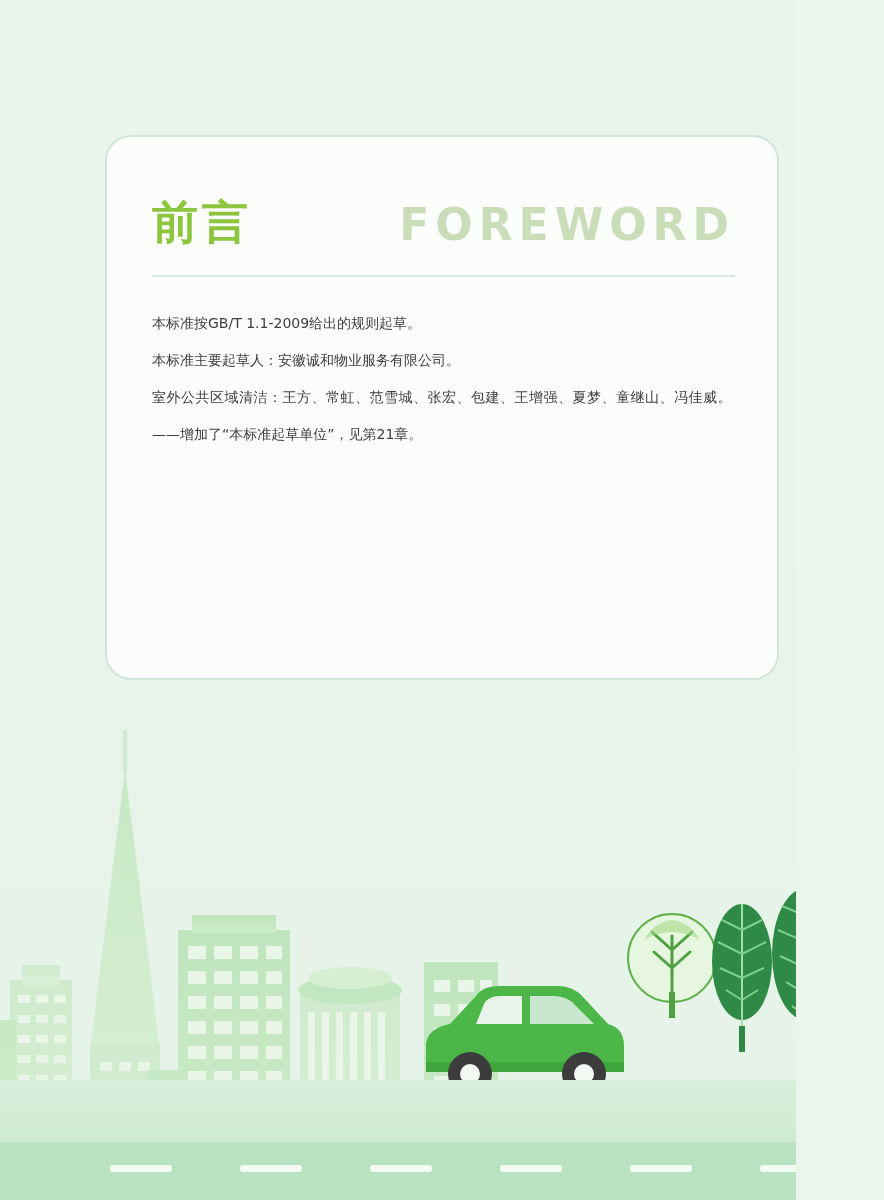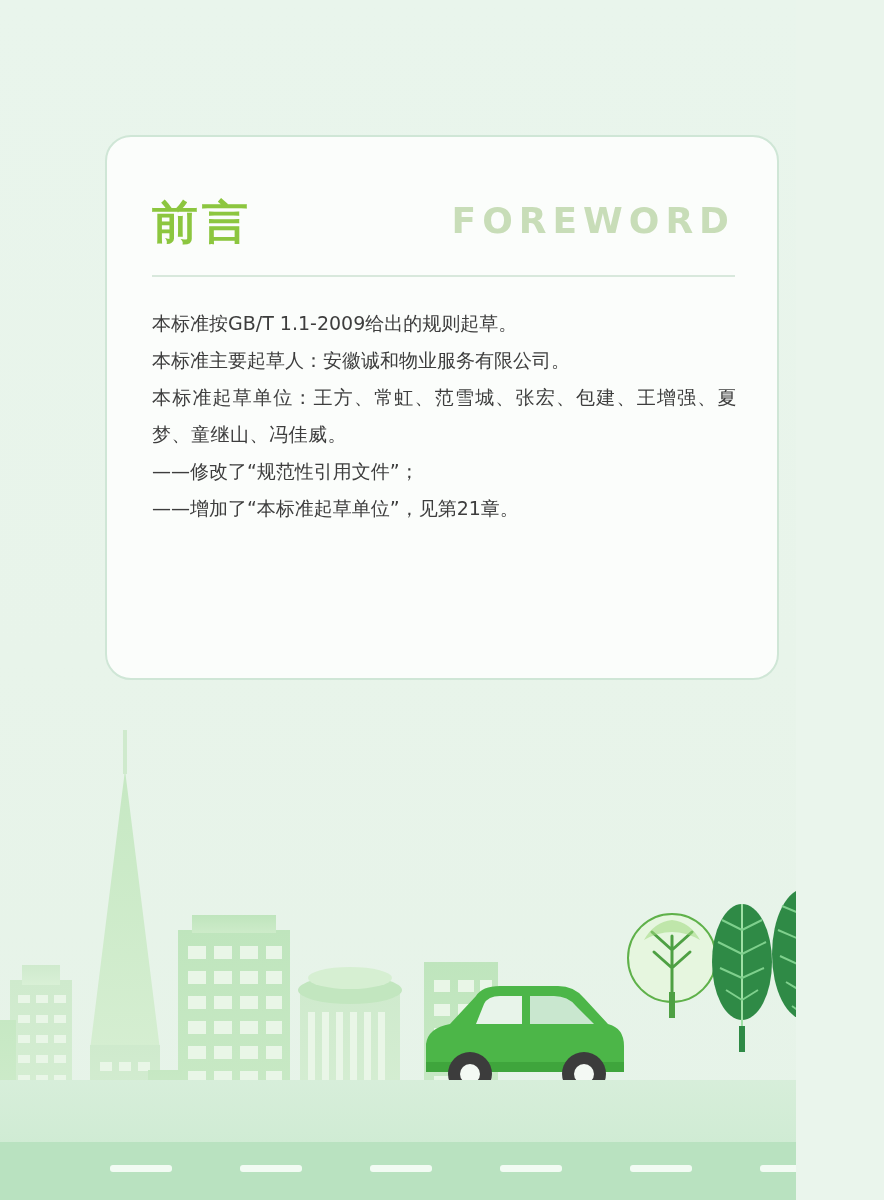--- a/index.html
+++ b/index.html
@@ -49,21 +49,21 @@
     letter-spacing: 4px;
     color: #8cc63f;
     font-family: "DejaVu Sans", "Liberation Sans", sans-serif;
     line-height: 1;
   }
 
   .title-en {
     position: absolute;
     right: 42px;
     top: 66px;
-    font-size: 36px;
+    font-size: 44px;
     font-weight: 700;
     letter-spacing: 6px;
     color: #c8ddb8;
     font-family: "DejaVu Sans", "Liberation Sans", sans-serif;
     line-height: 1;
   }
 
   .divider {
     position: absolute;
     left: 45px;
@@ -71,21 +71,21 @@
     top: 138px;
     height: 2px;
     background: #d8e8dc;
   }
 
   .body-text {
     position: absolute;
     left: 45px;
     right: 40px;
     top: 168px;
-    font-size: 19px;
+    font-size: 14px;
     line-height: 37px;
     color: #3d3d3d;
     font-family: "DejaVu Sans", "Liberation Sans", sans-serif;
   }
   .body-text p {
     margin: 0 0 0 0;
     text-align: justify;
   }
   .body-text p.wide {
     letter-spacing: 0.5px;
@@ -134,22 +134,21 @@
 
     <div class="card-head">
       <div class="title-cn">前言</div>
       <div class="title-en">FOREWORD</div>
       <div class="divider"></div>
     </div>
 
     <div class="body-text">
       <p>本标准按GB/T 1.1-2009给出的规则起草。</p>
       <p>本标准主要起草人：安徽诚和物业服务有限公司。</p>
-      <p class="wide">本标准起草单位：王方、常虹、范雪城、张宏、包建、王增强、夏梦、童继山、冯佳威。</p>
-      <p>——修改了“规范性引用文件”；</p>
+      <p class="wide">室外公共区域清洁：王方、常虹、范雪城、张宏、包建、王增强、夏梦、童继山、冯佳威。</p>
       <p>——增加了“本标准起草单位”，见第21章。</p>
     </div>
   </div>
 
   <div class="scene">
 
     <svg width="884" height="510" viewBox="0 0 884 510" style="position:absolute;left:0;top:0;">
       <defs>
         <linearGradient id="bldg" x1="0" y1="0" x2="0" y2="1">
           <stop offset="0%" stop-color="#cfeacd"></stop>

